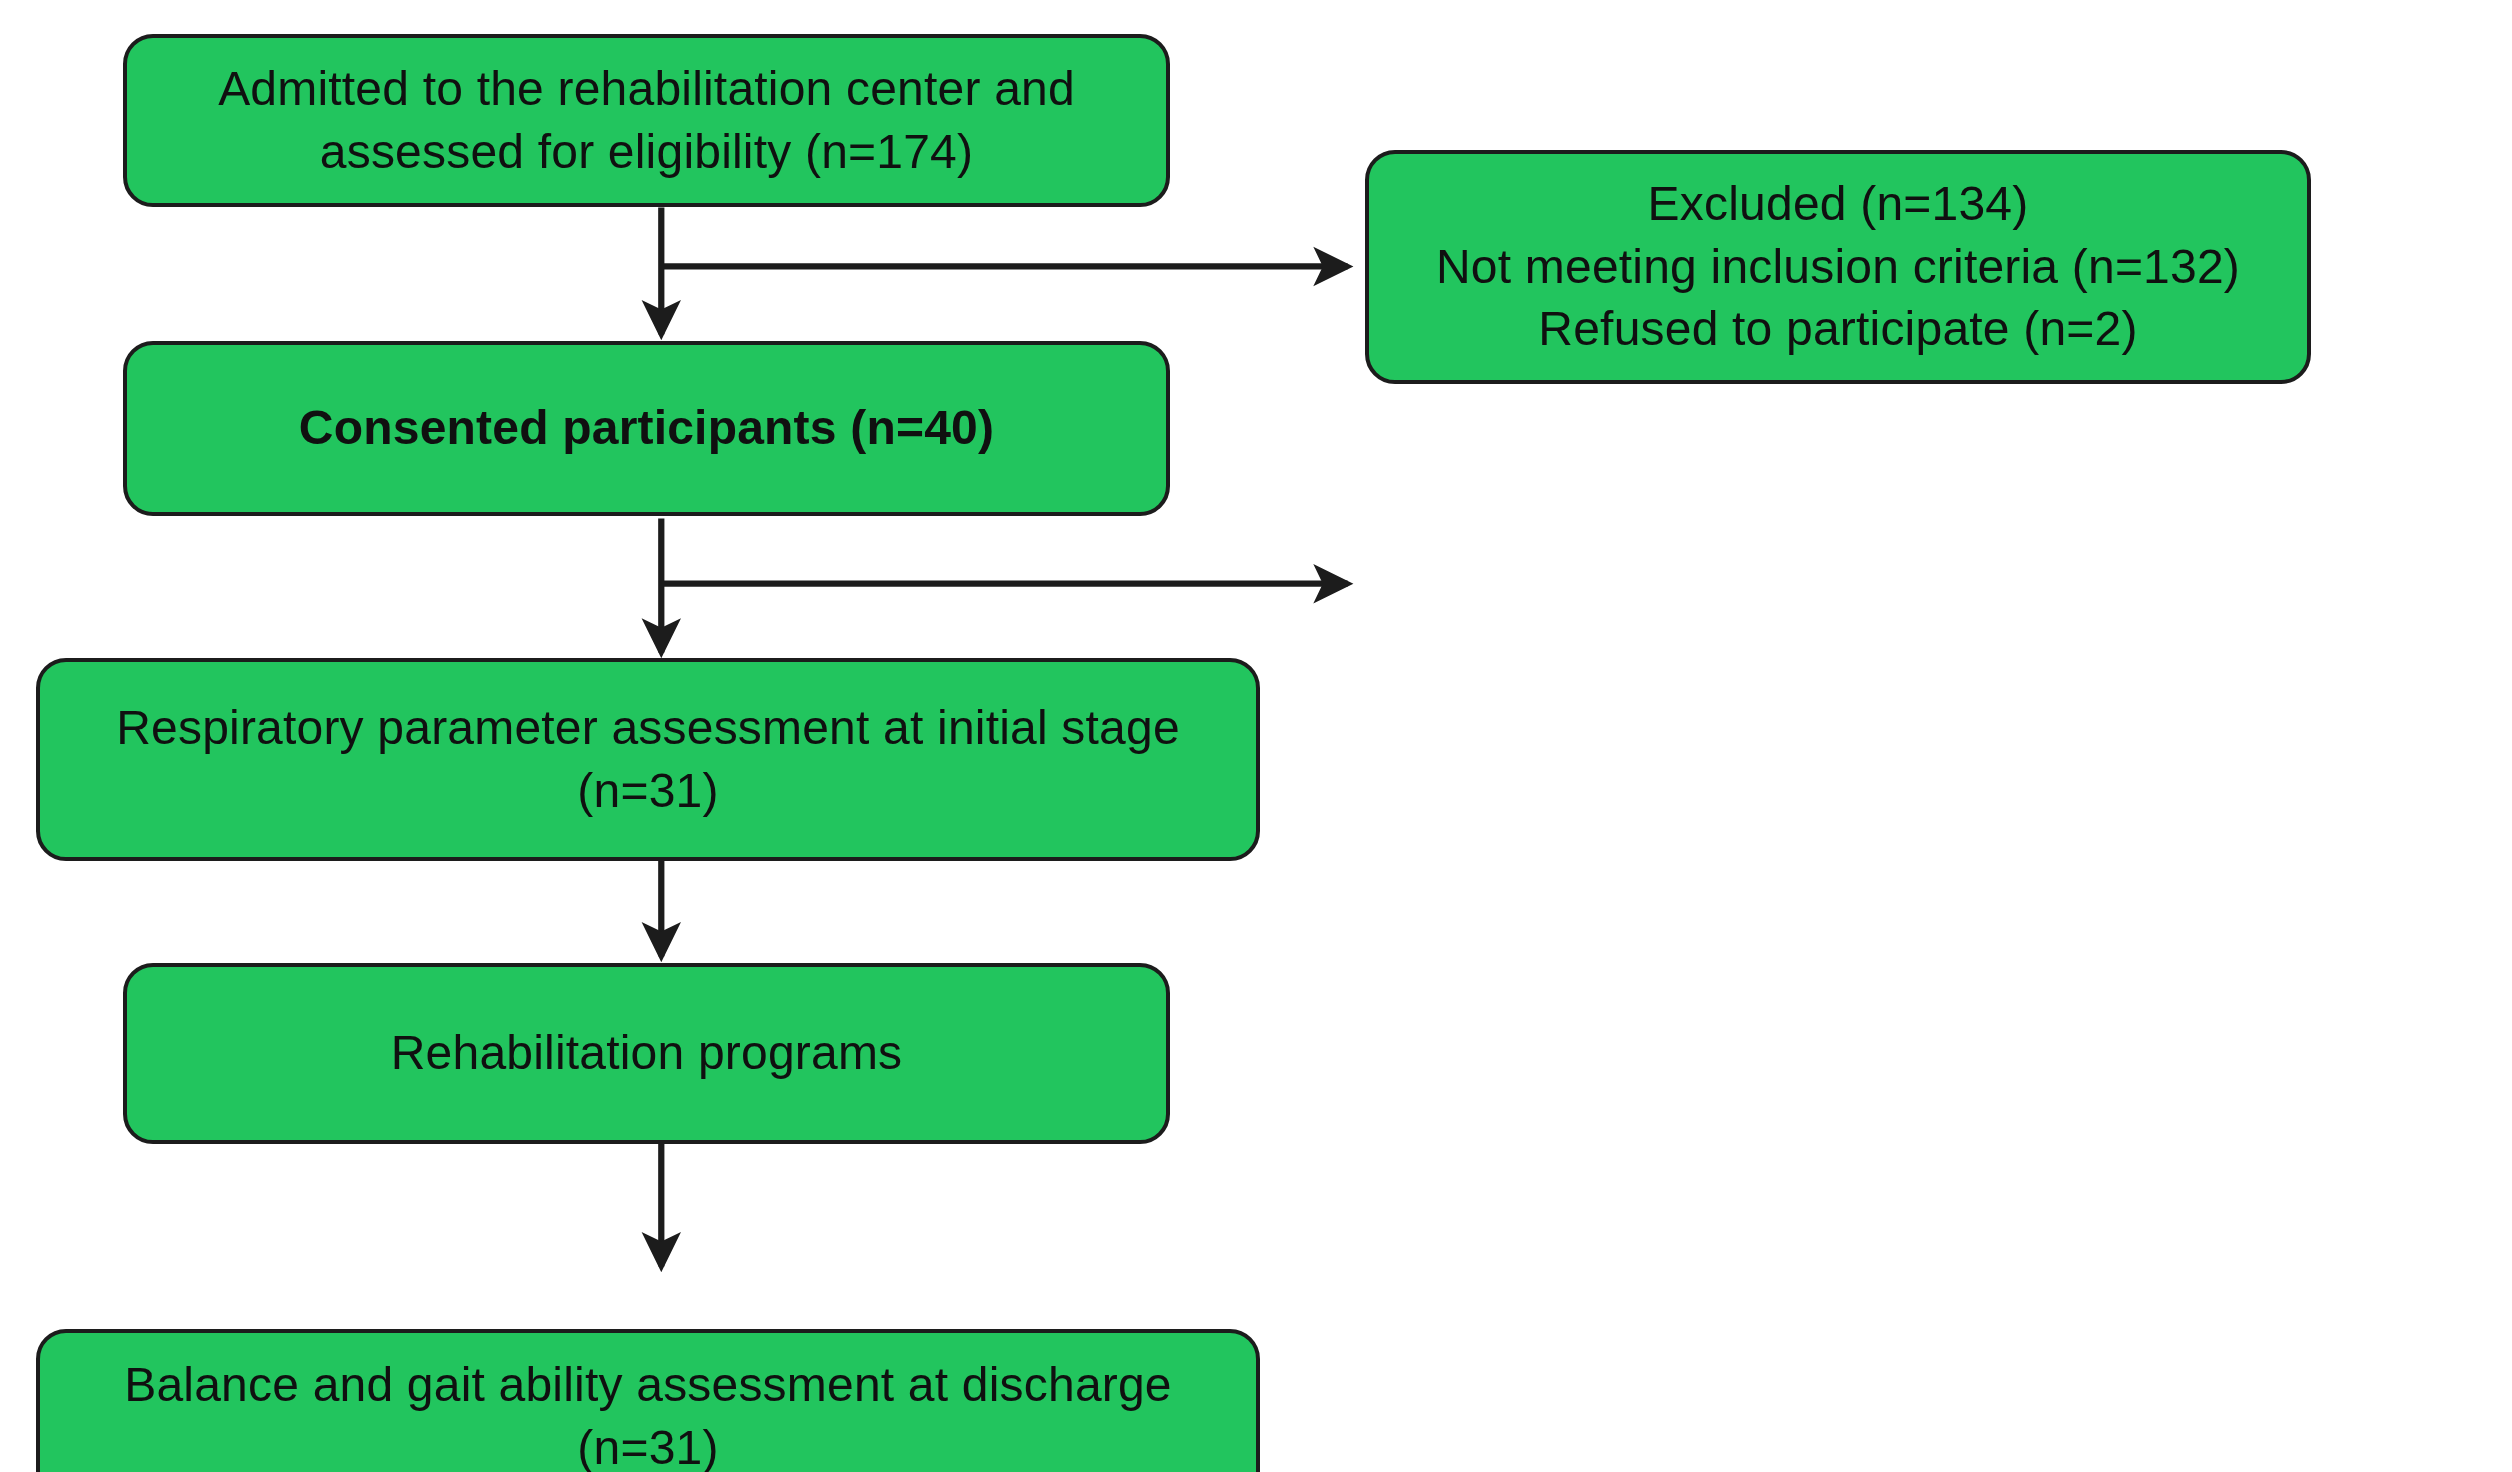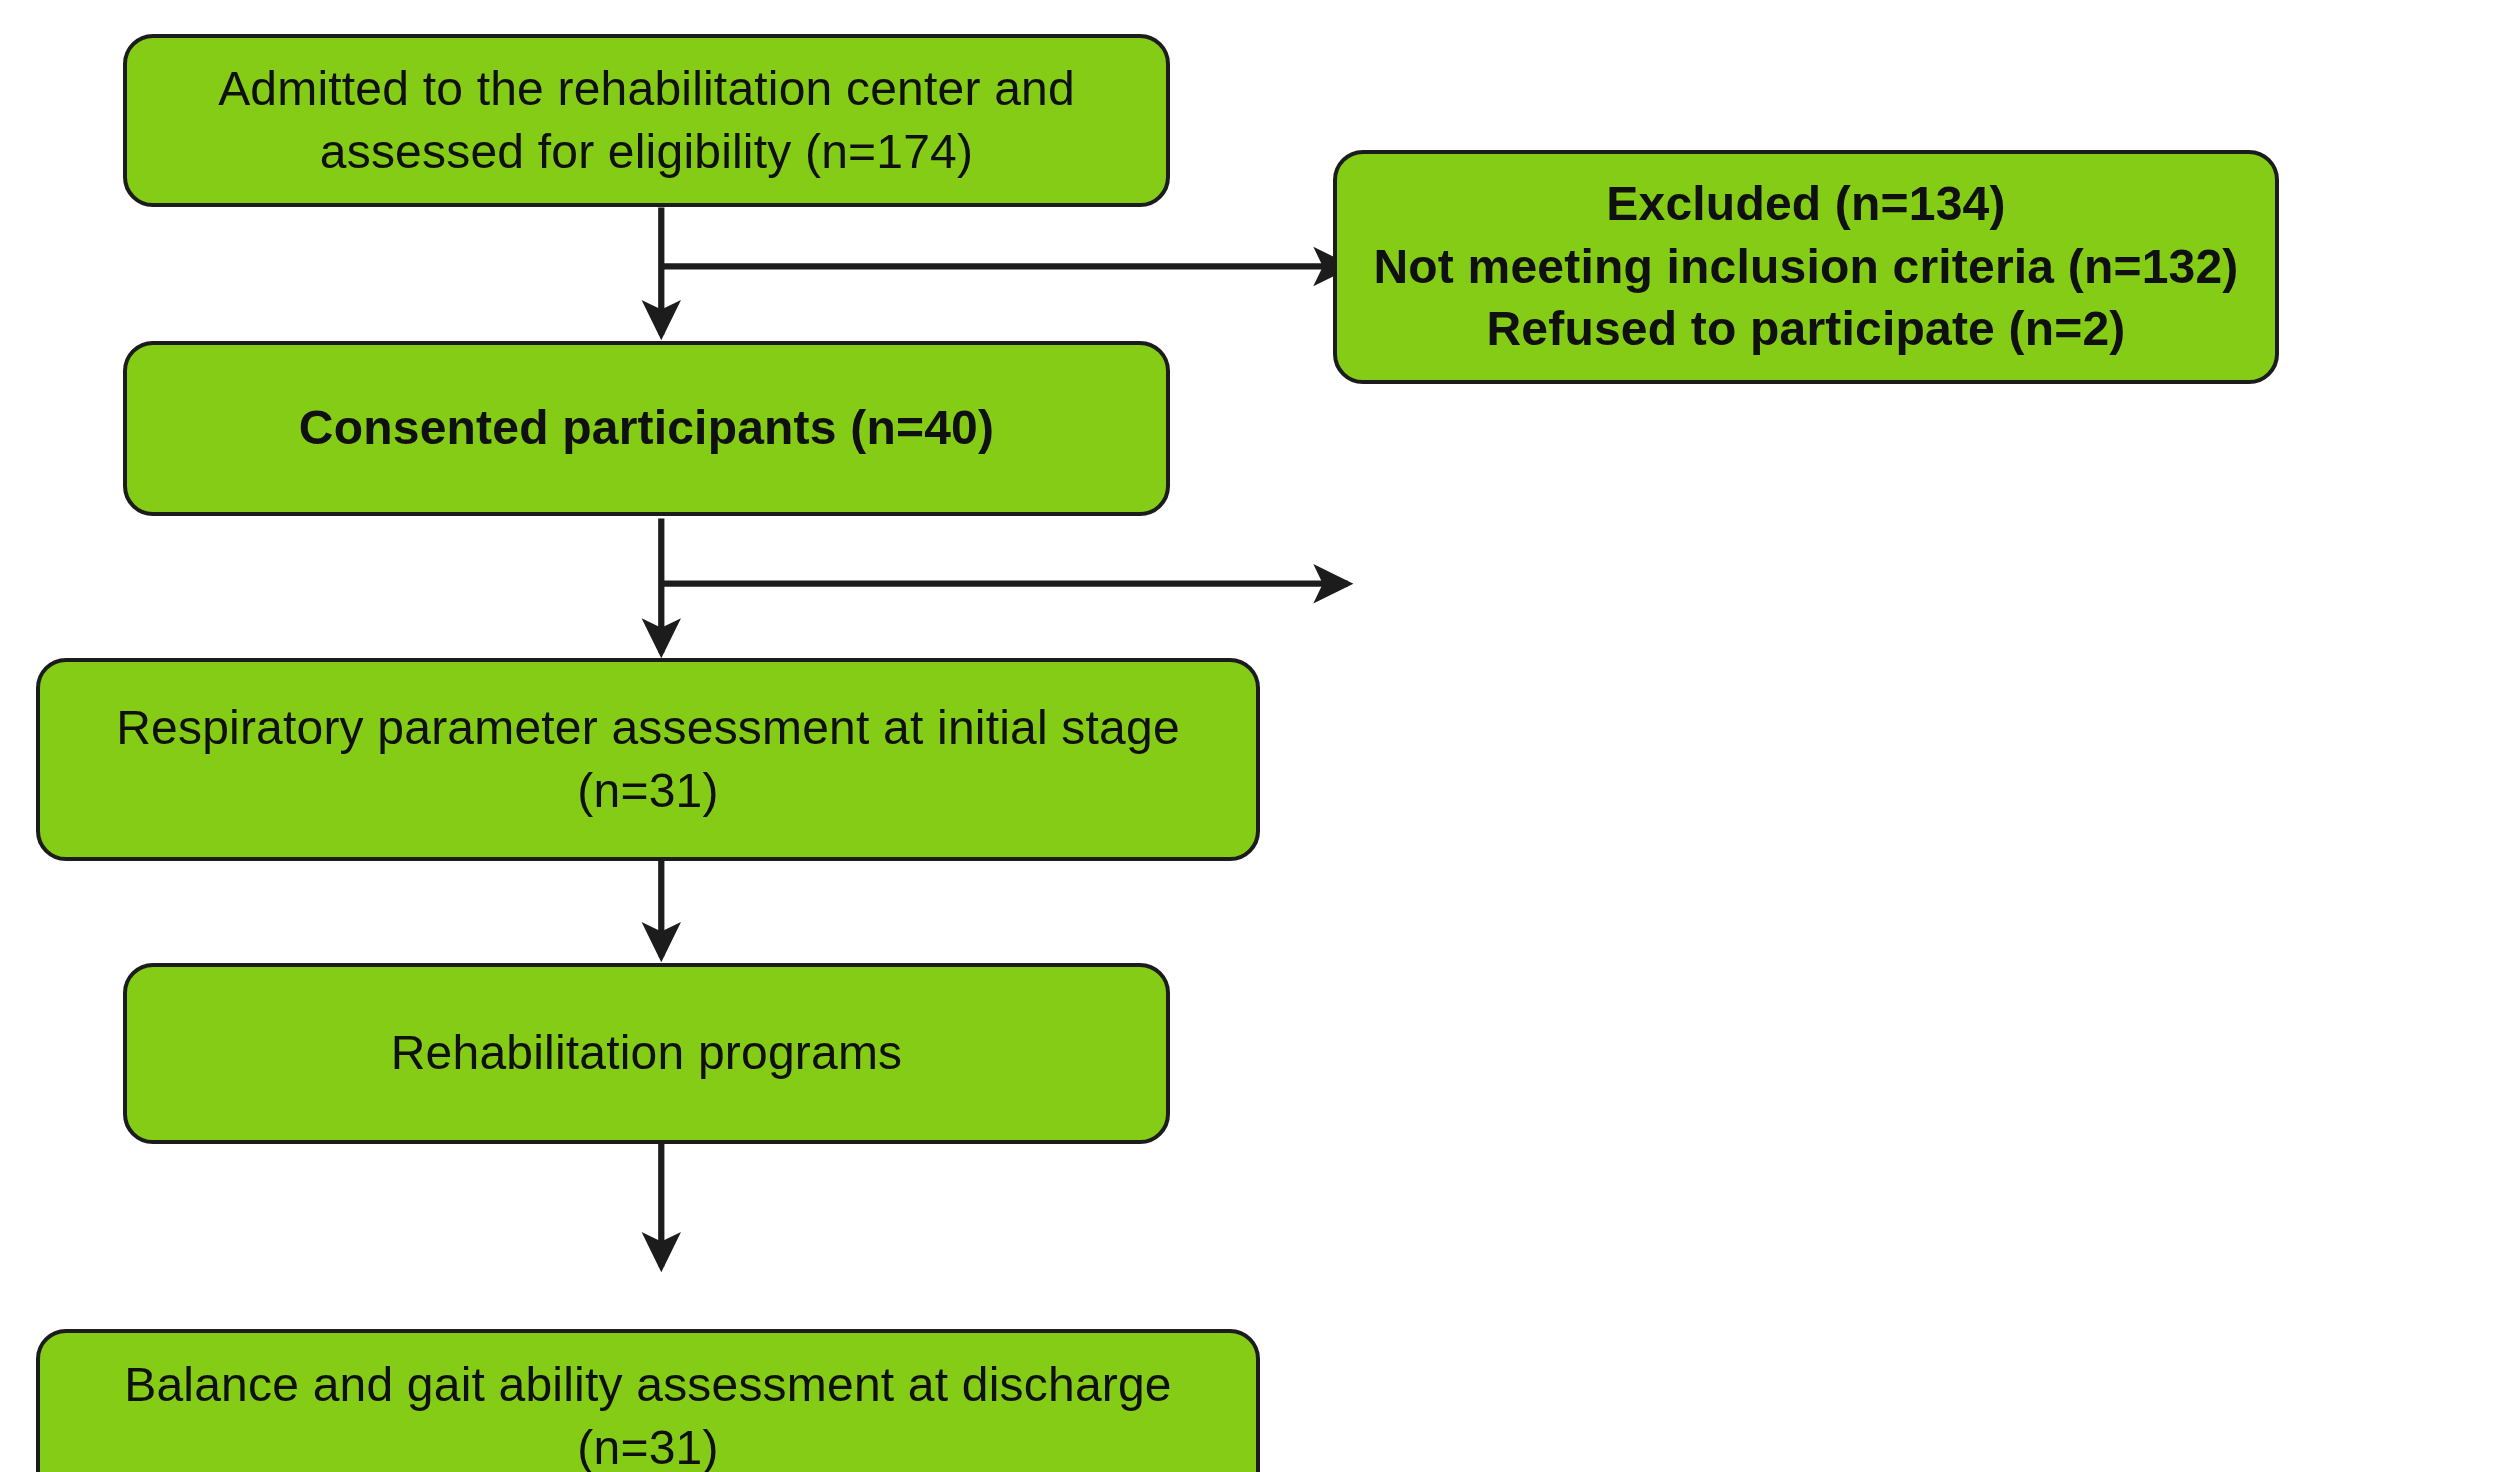--- a/index.html
+++ b/index.html
@@ -15,21 +15,21 @@
     position: relative;
     width: 2512px;
     height: 1473px;
     background: #ffffff;
     overflow: hidden;
   }
   
   .node {
     position: absolute;
     box-sizing: border-box;
-    background: #84cc16;
+    background: #22c55e;
     border: 4.5px solid #1c1c1c;
     border-radius: 30px;
     display: flex;
     align-items: center;
     justify-content: center;
     text-align: center;
     color: #101010;
     font-size: 48px;
     line-height: 1.30;
     letter-spacing: 0.2px;
@@ -85,21 +85,21 @@
     <g>
       <line x1="740" y1="1280" x2="740" y2="1417" stroke="#1c1c1c" stroke-width="7" marker-end="url(#ah)"></line>
     </g>
   </svg>
 
   <div class="node" style="left:123px; top:34px; width:1047px; height:173px;">
     <span class="txt">Admitted to the rehabilitation center and
 assessed for eligibility  (n=174)</span>
   </div>
 
-  <div class="node" style="left:1333px; top:150px; width:946px; height:234px;font-weight:bold;">
+  <div class="node" style="left:1365px; top:150px; width:946px; height:234px;">
     <span class="txt">Excluded (n=134)
 Not meeting inclusion criteria (n=132)
 Refused to participate (n=2)</span>
   </div>
 
   <div class="node" style="left:123px; top:341px; width:1047px; height:175px;font-weight:bold;">
     <span class="txt">Consented participants (n=40)</span>
   </div>
 
 

